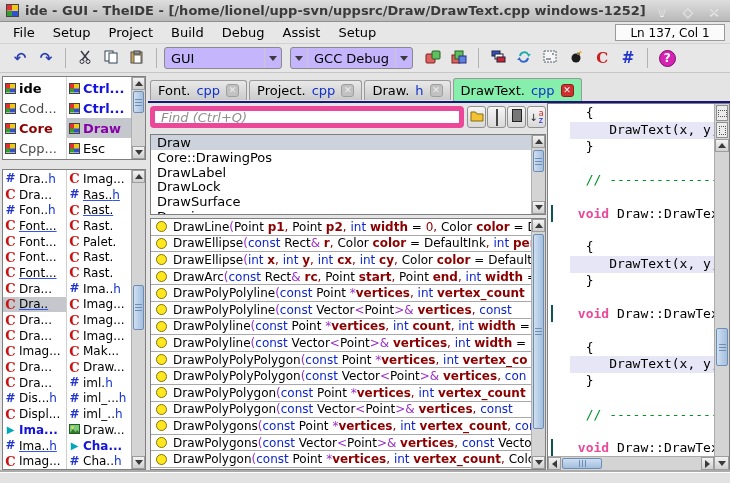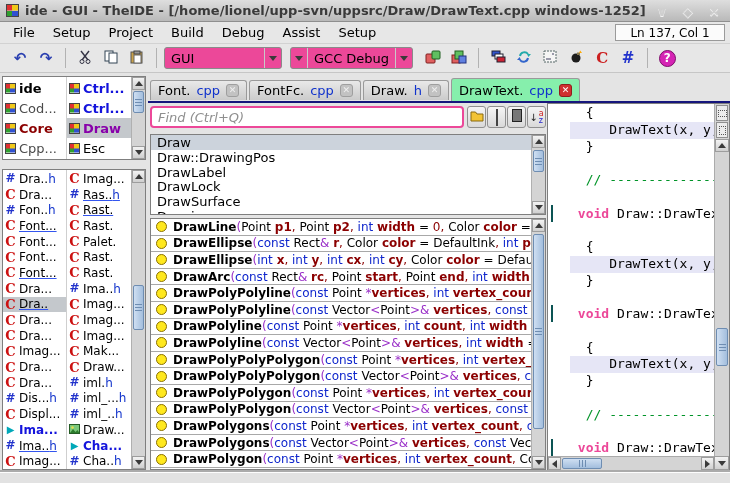--- a/index.html
+++ b/index.html
@@ -19,21 +19,21 @@
   .menu-item{padding:2px 9px;white-space:nowrap}
   .ln-box{position:absolute;right:5px;top:2px;width:110px;height:17px;background:#fbfbfb;
     border:1px solid #9a9a9a;font-size:12px;display:flex;align-items:center;justify-content:center}
 
   
   .toolbar{position:absolute;left:0;top:44px;width:730px;height:29px;background:#e7e7e7;
     border-bottom:1px solid #c6c6c6;display:flex;align-items:center;padding-left:8px;gap:2px}
   .tb-btn{width:24px;height:24px;display:flex;align-items:center;justify-content:center;border-radius:3px}
   .tb-sep{width:1px;height:20px;background:#b2b2b2;margin:0 5px}
   .glyph-undo{color:#2a3fb0;font-size:15px;font-weight:bold}
-  .combo{height:22px;background:#ec4899;border:1px solid #8a8a8a;border-radius:3px;display:flex;align-items:center;overflow:hidden}
+  .combo{height:22px;background:#c4b5fd;border:1px solid #8a8a8a;border-radius:3px;display:flex;align-items:center;overflow:hidden}
   .combo-text{padding:0 6px;white-space:nowrap}
   .combo-arrow{width:17px;height:100%;display:flex;align-items:center;justify-content:center;border-left:1px solid #c9c9c9}
   .combo-arrow.left{border-left:none;border-right:1px solid #c9c9c9}
   .tri-d{width:0;height:0;border-left:4px solid transparent;border-right:4px solid transparent;border-top:5px solid #3a3a3a}
   .tri-u{width:0;height:0;border-left:4px solid transparent;border-right:4px solid transparent;border-bottom:5px solid #3a3a3a}
   .tri-l{width:0;height:0;border-top:4px solid transparent;border-bottom:4px solid transparent;border-right:5px solid #3a3a3a}
   .tri-r{width:0;height:0;border-top:4px solid transparent;border-bottom:4px solid transparent;border-left:5px solid #3a3a3a}
   .glyph-c{color:#cc2020;font-weight:bold;font-size:15px;font-family:"DejaVu Serif",serif}
   .glyph-hash{color:#2233cc;font-weight:bold;font-size:15px}
   .help-circ{width:17px;height:17px;border-radius:50%;background:#d524b4;border:1px solid #7c0e6a;
@@ -77,41 +77,41 @@
   .tab{height:20px;display:flex;align-items:center;gap:6px;padding:0 7px;margin-right:2px;font-size:13px;
     background:linear-gradient(#e9e9e9,#cbcbcb);border:1px solid #9a9a9a;border-bottom:none;border-radius:3px 3px 0 0;white-space:nowrap}
   .tab.active{height:23px;background:#86efac}
   .tab-ext{color:#1133cc}
   .tab-close{width:13px;height:13px;border-radius:3px;background:#c2c2c2;border:1px solid #9e9e9e;
     color:#efefef;font-size:9px;font-weight:bold;display:flex;align-items:center;justify-content:center;line-height:1}
   .tab.active .tab-close{background:#d03030;border-color:#8f1d1d;color:#fff}
   .tabline{position:absolute;left:148px;top:101px;width:582px;height:2px;background:#16167c}
 
   
-  #find-input{position:absolute;left:150px;top:106px;width:314px;height:22px;border:2px solid #ec4899;
+  #find-input{position:absolute;left:150px;top:106px;width:314px;height:22px;border:5px solid #ec4899;
     border-radius:4px;padding:0 6px;font-size:13px;font-family:"DejaVu Sans",sans-serif;background:#fff;color:#222}
   #find-input::placeholder{font-style:italic;color:#8f8f8f}
   .find-btn{position:absolute;top:106px;width:19px;height:22px;background:linear-gradient(#f5f5f5,#d9d9d9);
     border:1px solid #909090;border-radius:3px;display:flex;align-items:center;justify-content:center}
   .az{display:flex;align-items:center;gap:1px;font-size:8px;line-height:7px}
   .az .ar{color:#222;font-size:10px}
   .az .col{display:flex;flex-direction:column}
   .az .a{color:#c22}.az .z{color:#22c}
 
   
   #suggest-panel{left:150px;top:134px;width:396px;height:81px;overflow:hidden}
   .sg-row{height:14.8px;display:flex;align-items:center;padding-left:6px;font-size:13px;white-space:nowrap}
   .sg-row.selected{background:#ccd3dc}
 
   
   #fn-panel{left:150px;top:218px;width:396px;height:252px;overflow:hidden}
   .fn-row{height:16.6px;display:flex;align-items:center;gap:6px;padding-left:5px;font-size:12px;
     white-space:pre;overflow:hidden;border-bottom:1px solid #a8a8a8;box-shadow:inset 0 1px 0 #fff;background:#fff}
   .dot{flex:none;width:11px;height:11px;border-radius:50%;background:#ffe81e;border:1px solid #8a7000}
-  .tk-fn{font-weight:bold;color:#000}
+  .tk-fn{font-weight:normal;color:#000}
   .tk-kw{color:#0f26cc}
   .tk-tx{color:#000}
   .tk-pr{font-weight:bold;color:#8b0000}
   .tk-mr{color:#8b0000}
   .tk-pu{color:#9a30c8}
 
   
   #editor{position:absolute;left:547px;top:103px;width:183px;height:368px;background:#fff;border:1px solid #7f7f7f}
   #ed-lines{position:absolute;left:0;top:1px;right:15px;bottom:14px;overflow:hidden;
     font-family:"DejaVu Sans Mono",monospace;font-size:13px}
@@ -497,21 +497,21 @@
   </div>
 </div>
 
 <div id="tabs">
     <div class="tab">
       <span>Font.</span>
       <span class="tab-ext">cpp</span>
       <span class="tab-close">✕</span>
     </div>
     <div class="tab">
-      <span>FontFc.</span>
+      <span>Project.</span>
       <span class="tab-ext">cpp</span>
       <span class="tab-close">✕</span>
     </div>
     <div class="tab">
       <span>Draw.</span>
       <span class="tab-ext">h</span>
       <span class="tab-close">✕</span>
     </div>
     <div class="tab active">
       <span>DrawText.</span>
@@ -545,21 +545,21 @@
             <span class="z">z</span>
           </span>
         </span>
       </span>
     </div>
   </div>
 
 <div class="panel" id="suggest-panel">
   <div id="suggest-items" style="margin-right:14px">
       <div class="sg-row selected">Draw</div>
-      <div class="sg-row">Draw::DrawingPos</div>
+      <div class="sg-row">Core::DrawingPos</div>
       <div class="sg-row">DrawLabel</div>
       <div class="sg-row">DrawLock</div>
       <div class="sg-row">DrawSurface</div>
       <div class="sg-row">Drawing</div>
     </div>
   <div class="sb-v">
     <div class="sb-btn" style="top:0">
         <span class="tri-u"></span>
       </div>
     <div class="sb-thumb" style="top:15px;height:22px">

